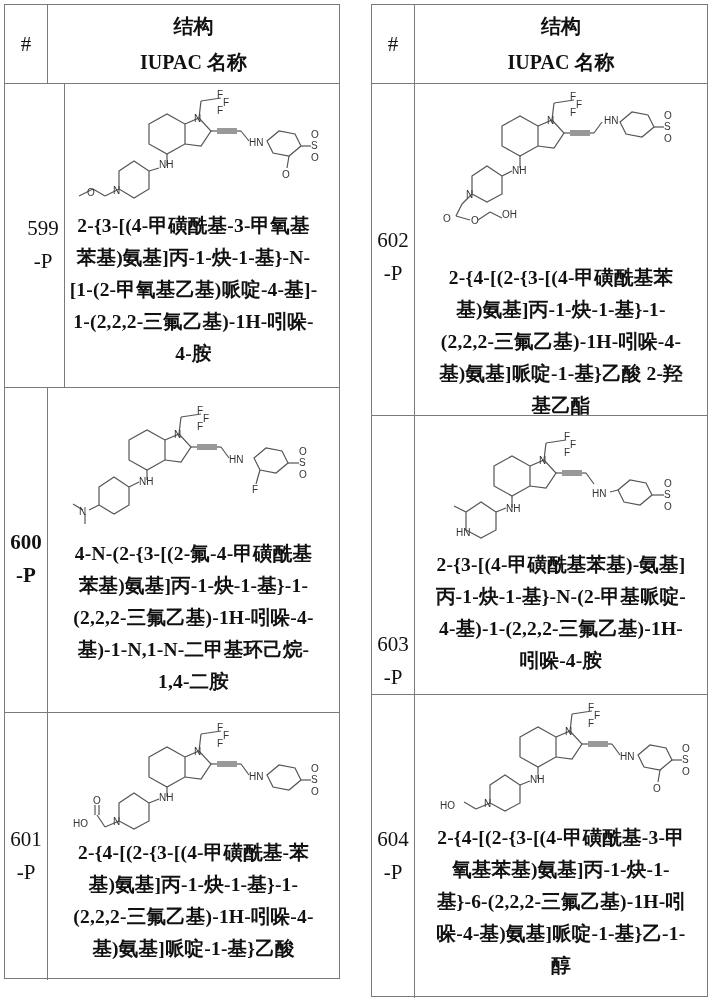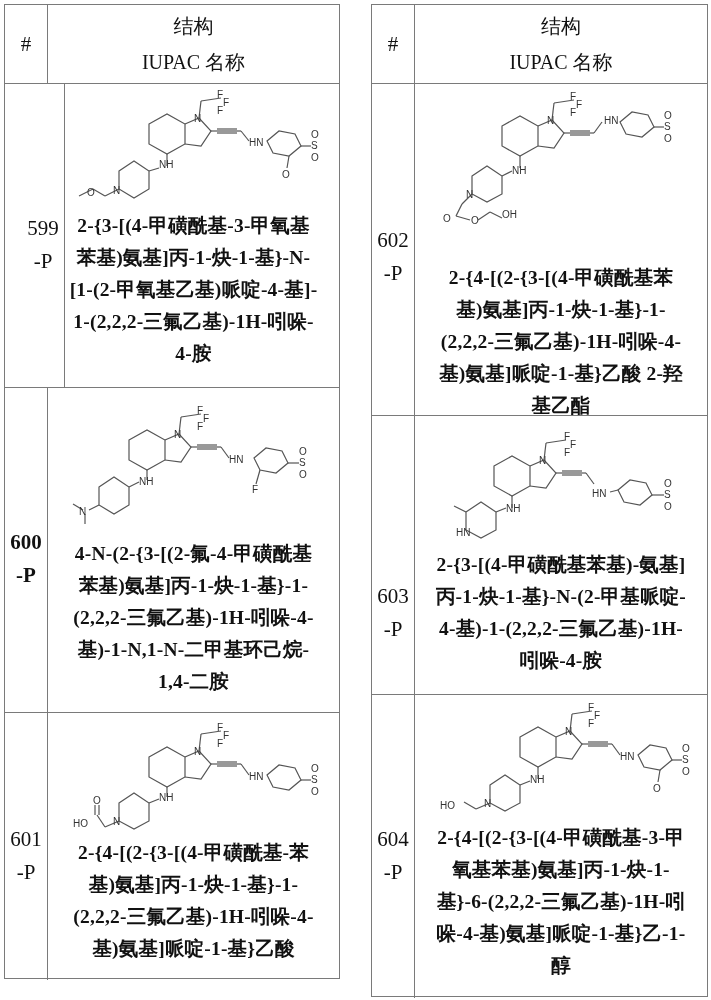--- a/index.html
+++ b/index.html
@@ -5,21 +5,21 @@
   html, body { margin:0; padding:0; background:#ffffff; }
   body { width:711px; height:1000px; position:relative; overflow:hidden;
          font-family:"Liberation Serif","DejaVu Serif",serif; color:#111; }
   .tbl { position:absolute; border:1.5px solid #7a7a7a; box-sizing:border-box; }
   .row { position:absolute; left:0; right:0; border-bottom:1.5px solid #7a7a7a; box-sizing:border-box; }
   .row:last-child { border-bottom:none; }
   .numcol { position:absolute; top:0; bottom:0; left:0; border-right:1.5px solid #7a7a7a; box-sizing:border-box;
             display:flex; align-items:center; justify-content:center; text-align:center; font-size:21px; line-height:33px; }
   .content { position:absolute; top:0; bottom:0; right:0; box-sizing:border-box; }
   .hdr-text { display:flex; flex-direction:column; align-items:center; justify-content:center; height:100%;
-              font-weight:normal; font-size:20px; line-height:36px; }
+              font-weight:bold; font-size:20px; line-height:36px; }
   .struct { position:absolute; left:0; right:0; top:0; }
   .struct svg { display:block; margin:0 auto; }
   .name { position:absolute; left:0; right:0; text-align:center; font-size:19.5px; line-height:32px; padding:0 4px; letter-spacing:0.2px;font-weight:bold; }
   .name span { display:block; white-space:nowrap; }
   .num span { display:block; }
   svg text { font-family:"Liberation Sans","DejaVu Sans",sans-serif; font-size:10px; fill:#333; }
   svg .bd { stroke:#555; stroke-width:1.2; fill:none; }
 </style>
 </head>
 <body>
@@ -264,21 +264,21 @@
         <span>2-{4-[(2-{3-[(4-甲磺酰基苯</span>
         <span>基)氨基]丙-1-炔-1-基}-1-</span>
         <span>(2,2,2-三氟乙基)-1H-吲哚-4-</span>
         <span>基)氨基]哌啶-1-基}乙酸 2-羟</span>
         <span>基乙酯</span>
       </div>
     </div>
   </div>
 
   <div class="row" style="top:411px; height:279px;">
-    <div class="numcol num" style="width:43px; align-items:center; padding-top:115px;">
+    <div class="numcol num" style="width:43px; align-items:flex-end; padding-top:115px;">
       <div>
           <span>603</span>
           <span>-P</span>
         </div>
     </div>
     <div class="content" style="left:43px;">
       <div class="struct" style="top:4px;">
         <svg width="290" height="125" viewBox="0 0 290 125">
           <g class="bd">
             <polygon points="78,46 96,36 114,46 114,66 96,76 78,66"></polygon>

